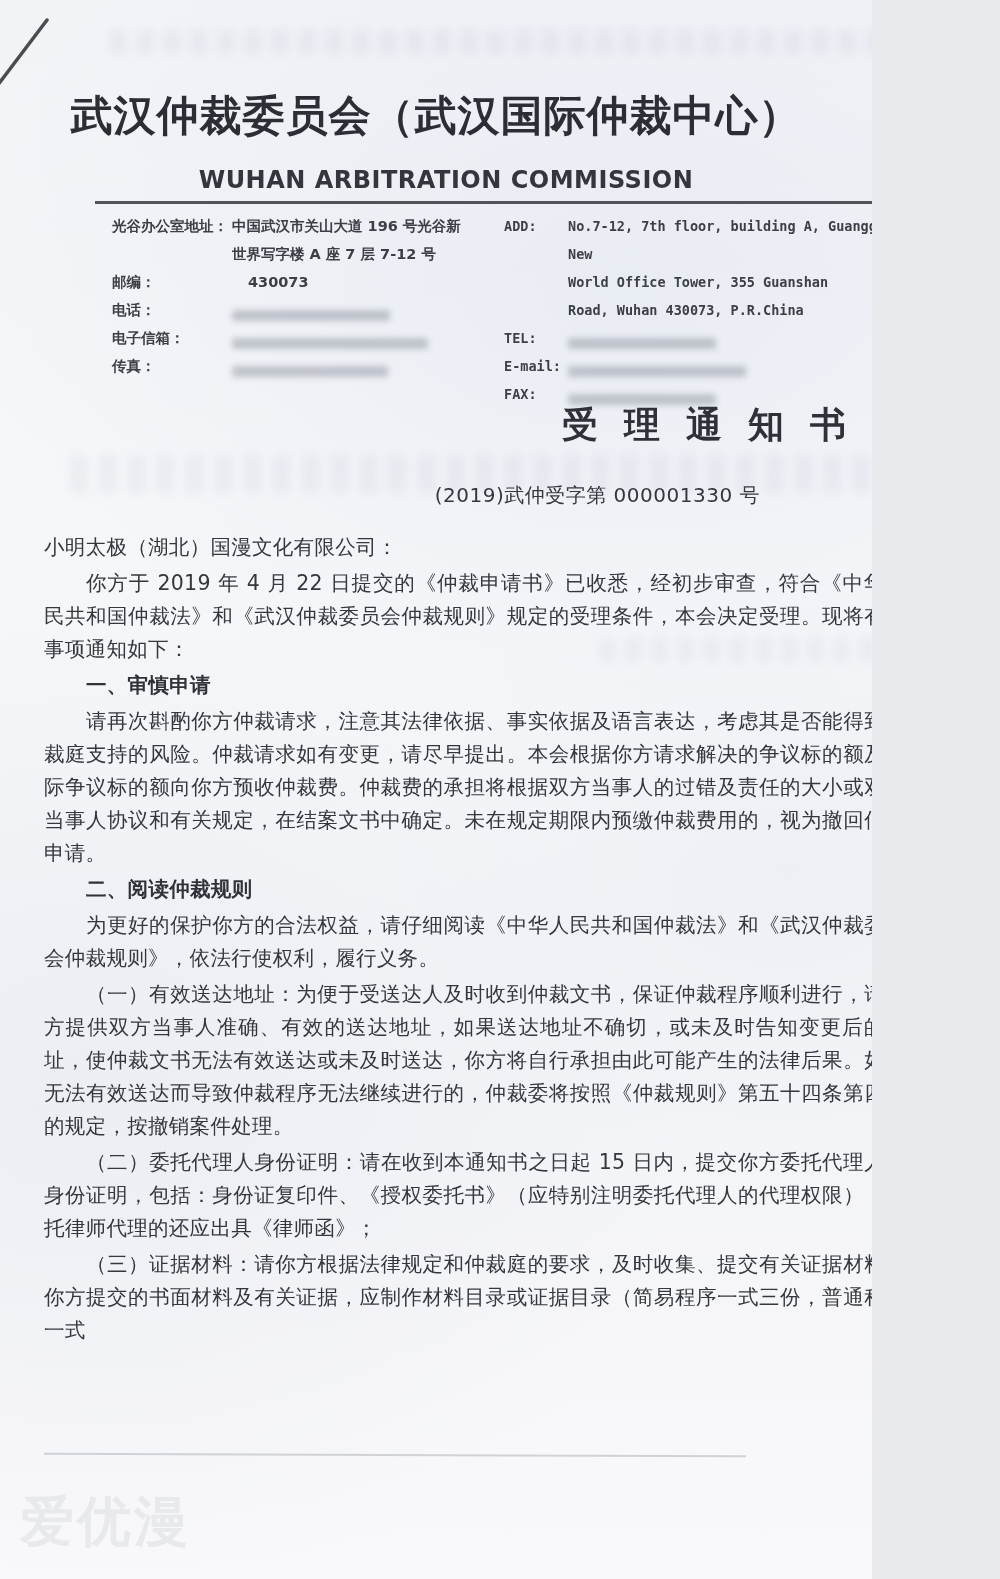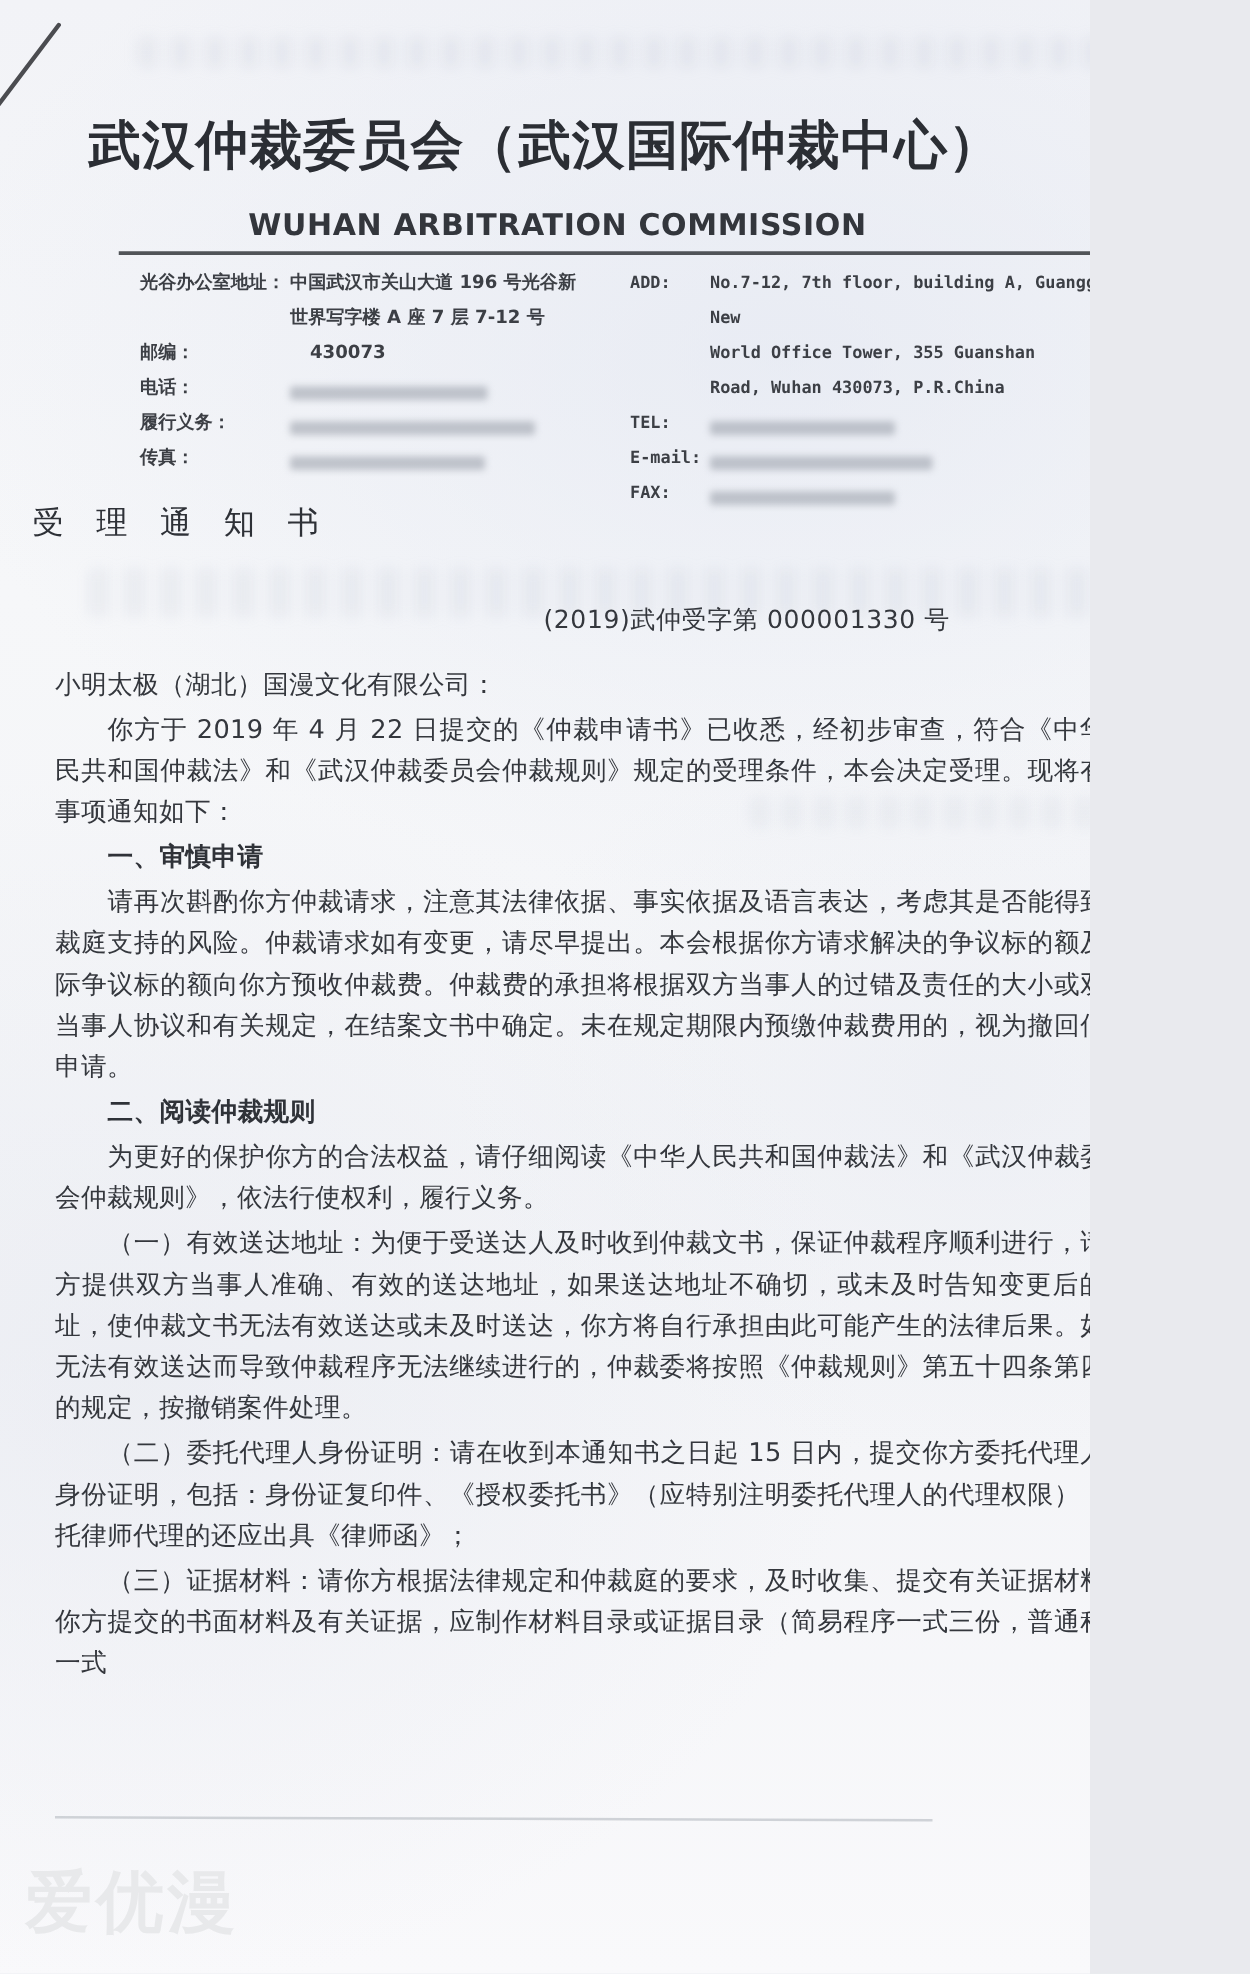--- a/index.html
+++ b/index.html
@@ -42,23 +42,23 @@
   .col-right .lbl{width:64px;flex:none;}
   .val{flex:1;}
   .postcode-val{padding-left:16px;}
   .col-right{font-family:"DejaVu Sans Mono","Liberation Mono",monospace;font-size:13.5px;}
   .redact{display:inline-block;height:11px;border-radius:2px;background:#8d939e;
     filter:blur(3px);opacity:.5;vertical-align:middle;margin-top:8px;}
   .r-phone{width:158px;}.r-mail{width:196px;}.r-fax{width:156px;}
   .r-tel{width:148px;}.r-remail{width:178px;}.r-rfax{width:148px;}
 
   
-  .doc-title{position:absolute;top:401px;left:0;width:100%;text-align:left;
+  .doc-title{position:absolute;top:401px;left:0;width:100%;text-align:right;
     font-family:"DejaVu Serif","Liberation Serif",serif;
-    font-size:25px;font-weight:400;letter-spacing:26px;text-indent:26px;color:#2e3137;}
+    font-size:36px;font-weight:700;letter-spacing:26px;text-indent:26px;color:#2e3137;}
   .case-no{position:absolute;top:482px;right:112px;font-size:20px;color:#34373d;letter-spacing:.5px;}
 
   
   .body-text{position:absolute;left:44px;top:531px;width:862px;
     font-size:20.5px;line-height:33px;text-align:justify;letter-spacing:.3px;color:#34373d;}
   .body-text p{margin:0 0 3px 0;}
   .addressee{text-indent:0;}
   .para{text-indent:2.05em;}
   .heading{text-indent:2.05em;font-weight:700;color:#2f3238;margin-top:2px;}
 
@@ -107,21 +107,21 @@
       </div>
       <div class="crow">
         <span class="lbl">邮编：</span>
         <span class="val postcode-val">430073</span>
       </div>
       <div class="crow">
         <span class="lbl">电话：</span>
         <span class="val"><span class="redact r-phone"></span></span>
       </div>
       <div class="crow">
-        <span class="lbl">履行义务：</span>
+        <span class="lbl">电子信箱：</span>
         <span class="val"><span class="redact r-mail"></span></span>
       </div>
       <div class="crow">
         <span class="lbl">传真：</span>
         <span class="val"><span class="redact r-fax"></span></span>
       </div>
     </div>
     <div class="col-right">
       <div class="crow">
         <span class="lbl">ADD:</span>

